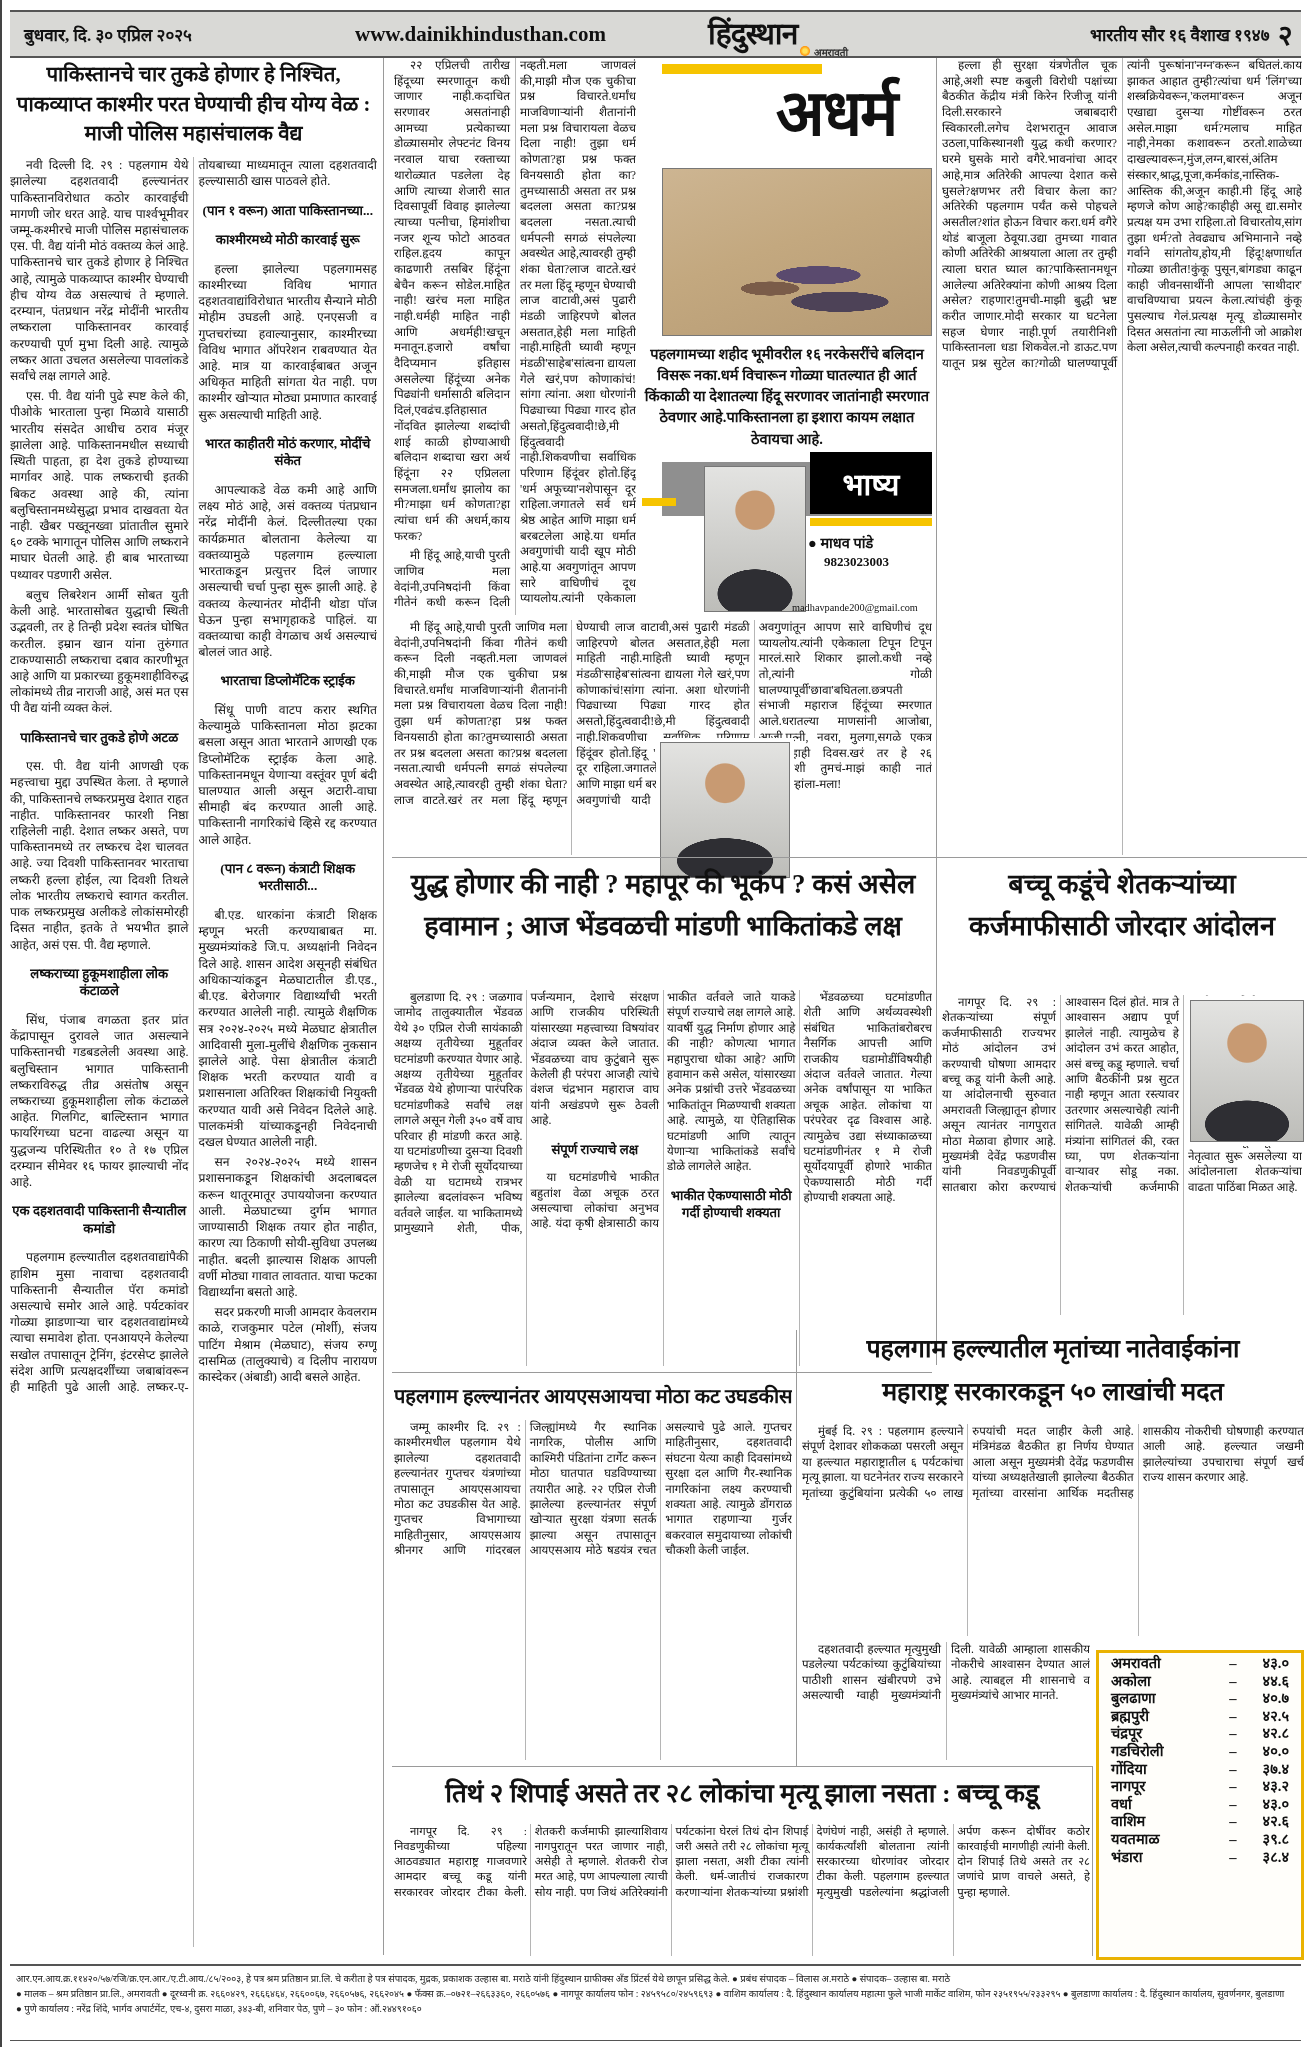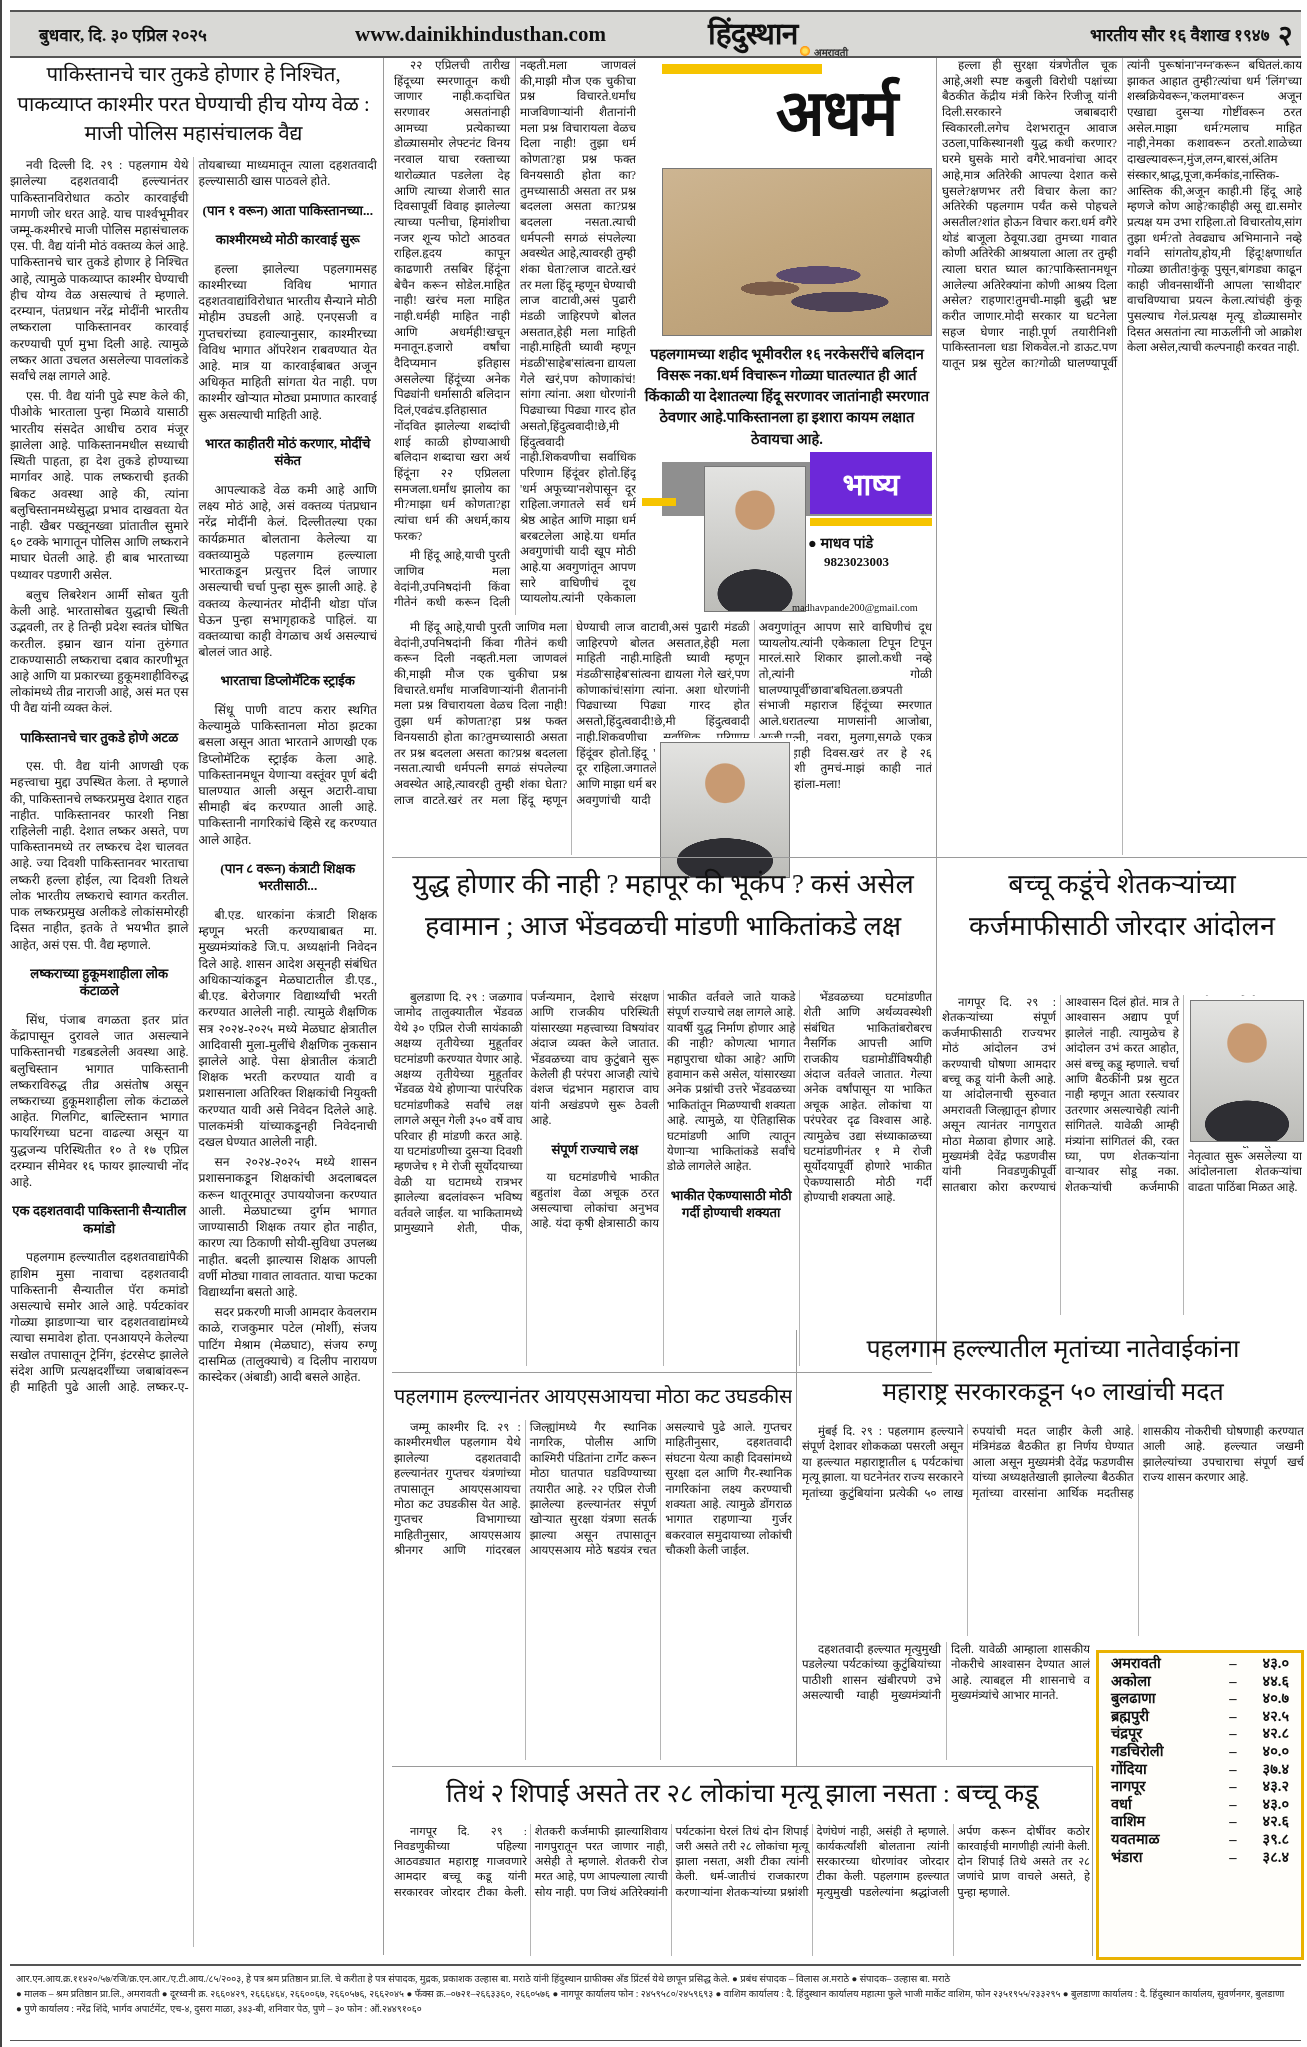--- a/index.html
+++ b/index.html
@@ -9,36 +9,36 @@
   .abs{position:absolute;}
   
   #header{left:8px;top:10px;width:1291px;height:44px;background:#d9d9d6;
           border-top:2px solid #555;border-bottom:2px solid #555;}
   .hitem{position:absolute;top:0;height:44px;display:flex;align-items:center;font-weight:bold;}
   #masthead{font-size:30px;font-weight:900;letter-spacing:-1px;line-height:30px;}
   #edition{font-size:10px;font-weight:bold;color:#333;}
   #sunspot{width:10px;height:10px;border-radius:50%;
            background:radial-gradient(circle,#ffe25a 30%,#ff8c00 70%);display:inline-block;}
   
-  .headline{font-weight:normal;text-align:center;}
+  .headline{font-weight:bold;text-align:center;}
   .body{font-size:12.2px;line-height:1.33;text-align:justify;overflow:hidden;}
   .body p{margin:0 0 4px 0;text-indent:16px;}
   .body h4{margin:12px 0;text-align:center;font-size:13.2px;}
   .cols2{columns:2;column-gap:10px;column-rule:1px solid #b5b5b5;}
   .cols3{columns:3;column-gap:9px;column-rule:1px solid #b5b5b5;}
   .cols4{columns:4;column-gap:8px;column-rule:1px solid #b5b5b5;}
   .cols5{columns:5;column-gap:8px;column-rule:1px solid #b5b5b5;}
   .vrule{width:1px;background:#9a9a9a;}
   .hrule{height:1px;background:#9a9a9a;}
   .photo{border:1px solid #777;}
   .stripe{background:#f6c400;}
   
   #adharma-title{font-size:64px;font-weight:900;line-height:64px;letter-spacing:-2px;}
   #bhashya-band{background:#8f8f8f;}
-  #bhashya-box{background:#6d28d9;color:#fff;display:flex;align-items:center;justify-content:center;
+  #bhashya-box{background:#000000;color:#fff;display:flex;align-items:center;justify-content:center;
                font-size:30px;font-weight:900;}
   #caption{font-weight:bold;font-size:14.6px;line-height:1.45;text-align:center;}
   
   .portrait{background:
       radial-gradient(circle at 50% 30%,#c89a72 0 17%,transparent 18%),
       radial-gradient(ellipse 62% 28% at 50% 88%,#2e2e33 0 60%,transparent 61%),
       linear-gradient(#e3e3e1,#bdbdb9);}
   #beach-photo{background:
       radial-gradient(ellipse 26% 9% at 58% 64%,#5a4a6e 0 60%,transparent 61%),
       radial-gradient(ellipse 18% 7% at 40% 72%,#7a5c49 0 60%,transparent 61%),
@@ -60,21 +60,21 @@
   .t-name{flex:1;}.t-dash{width:20px;text-align:center;}.t-val{width:46px;text-align:right;}
   
   #footer-text{font-size:9.6px;line-height:1.55;text-align:left;color:#222;}
 </style>
 </head>
 <body>
 
 <div id="page">
 
   <div id="header" class="abs">
-    <div class="hitem" style="left:14px;font-size:17px;margin-left:15px;">बुधवार, दि. ३० एप्रिल २०२५</div>
+    <div class="hitem" style="left:14px;font-size:17px;">बुधवार, दि. ३० एप्रिल २०२५</div>
     <div class="hitem" style="left:345px;font-size:21px;">www.dainikhindusthan.com</div>
     <div class="hitem" style="left:698px;">
       <span id="masthead">हिंदुस्थान</span>
     </div>
     <div class="abs" style="left:790px;top:30px;">
       <span id="sunspot"></span>
       <span id="edition">अमरावती</span>
     </div>
     <div class="hitem" style="left:1080px;font-size:17px;">भारतीय सौर १६ वैशाख १९४७</div>
     <div class="hitem" style="left:1268px;font-size:28px;">२</div>

